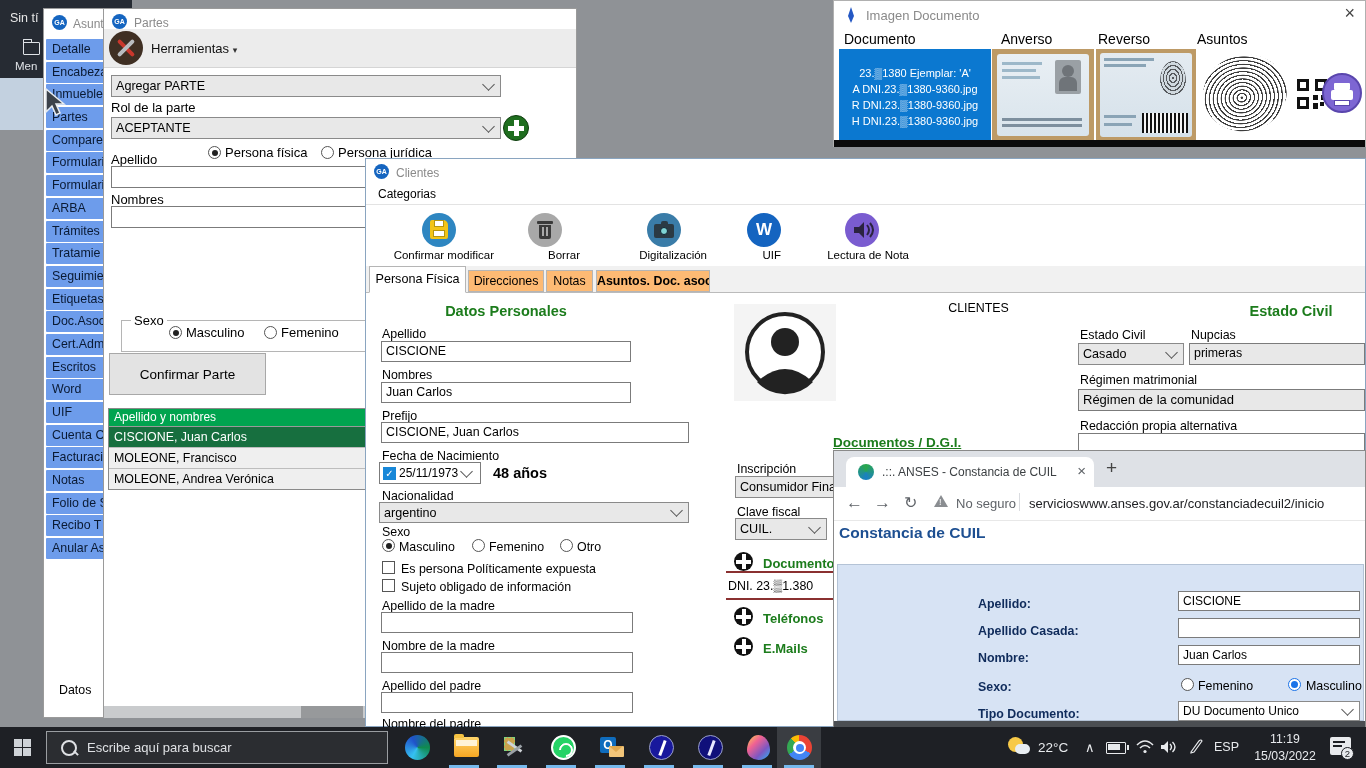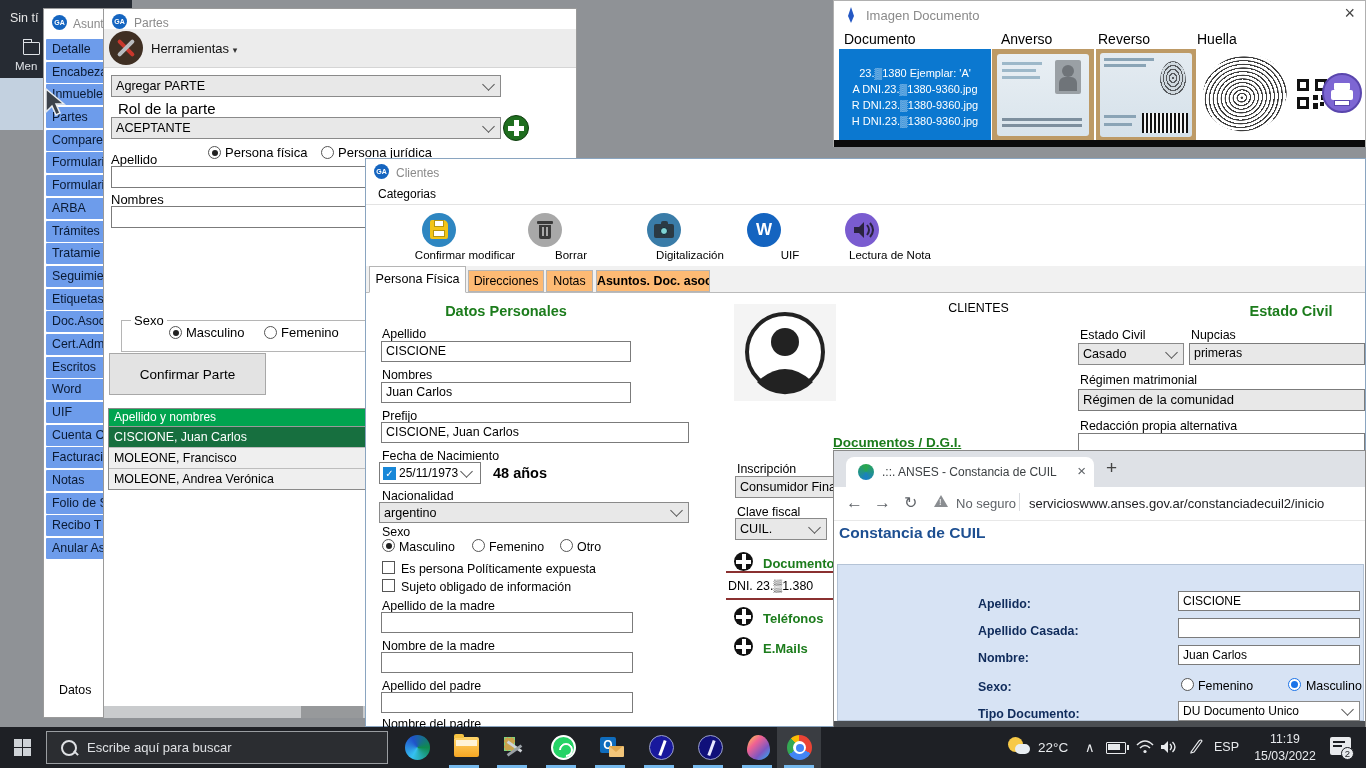--- a/index.html
+++ b/index.html
@@ -21,21 +21,21 @@
         transform:rotate(45deg);margin:-4px 3px 0 0;flex:none;}
   .grnhead{position:absolute;color:#1c7c1c;font-weight:bold;font-size:14.5px;white-space:nowrap;}
   .radio{position:absolute;width:13px;height:13px;border-radius:50%;border:1px solid #555;background:#fff;box-sizing:border-box;}
   .radio.sel::after{content:"";position:absolute;left:2.5px;top:2.5px;width:6px;height:6px;border-radius:50%;background:#222;}
   .radio.bluesel{border-color:#1a73e8;}
   .radio.bluesel::after{content:"";position:absolute;left:2px;top:2px;width:7px;height:7px;border-radius:50%;background:#1a73e8;}
   .chkbox{position:absolute;width:13px;height:13px;border:1px solid #555;background:#fff;box-sizing:border-box;}
   .sideitem{height:21px;background:#6d9ceb;margin-bottom:1.7px;color:#0a1a33;font-size:12.4px;
        line-height:21px;padding-left:6px;white-space:nowrap;overflow:hidden;border-radius:1px;}
   .circlebtn{position:absolute;border-radius:50%;}
-  .toollbl{position:absolute;font-size:11.5px;color:#000;text-align:center;white-space:nowrap;margin-left:26px;}
+  .toollbl{position:absolute;font-size:11.5px;color:#000;text-align:right;white-space:nowrap;}
   .tab{position:absolute;font-size:12.4px;color:#000;text-align:center;box-sizing:border-box;
        border:1px solid #b5b5b5;background:#fdba74;line-height:21px;white-space:nowrap;overflow:hidden;}
   .tab.active{background:#fff;border-bottom-color:#fff;font-size:12.6px;line-height:25px;}
   .plusblack{position:absolute;width:19px;height:19px;border-radius:50%;background:#111;}
   .plusblack::before{content:"";position:absolute;left:2px;top:7.5px;width:15px;height:4px;background:#fff;}
   .plusblack::after{content:"";position:absolute;left:7.5px;top:2px;width:4px;height:15px;background:#fff;}
   .redline{position:absolute;height:2px;background:#8a3030;}
   .greenbold{position:absolute;color:#1c7c1c;font-weight:bold;font-size:13px;white-space:nowrap;}
   .trayicon{position:absolute;color:#e8eaed;font-size:13px;white-space:nowrap;}
   .ulinebar{position:absolute;bottom:0;height:3px;width:30px;background:#76b9ed;}
@@ -96,21 +96,21 @@
     </div>
     <div class="abs" style="left:47px;top:32px;font-size:13px;color:#111;">
       <span>Herramientas</span>
       <span style="font-size:9px;color:#333;">▾</span>
     </div>
 
     <div class="combo" style="left:7px;top:66px;width:390px;height:22px;">
       <span class="val">Agregar PARTE</span>
       <span class="chev"></span>
     </div>
-    <div class="lbl" style="left:14px;top:91px;font-size:15px;">Rol de la parte</div>
+    <div class="lbl" style="left:7px;top:91px;font-size:13px;">Rol de la parte</div>
     <div class="combo" style="left:7px;top:108px;width:390px;height:22px;">
       <span class="val">ACEPTANTE</span>
       <span class="chev"></span>
     </div>
 
     <div class="circlebtn" style="left:399px;top:106px;width:26px;height:26px;background:#1f6e1f;border:1px solid #0c3c0c;box-sizing:border-box;">
       <div style="position:absolute;left:4px;top:10px;width:16px;height:4.5px;background:#fff;"></div>
       <div style="position:absolute;left:10px;top:4px;width:4.5px;height:16px;background:#fff;"></div>
     </div>
 
@@ -148,21 +148,21 @@
 
   <div class="win" style="left:833px;top:0;width:533px;height:147px;border-color:#b0b0b0;">
     <svg width="14" height="16" style="position:absolute;left:10px;top:6px;" viewBox="0 0 14 16">
       <path d="M7 0 L10 9 L7 16 L4 9 Z" fill="#2458c4"></path>
       </svg>
     <div class="titletxt abs" style="left:32px;top:7px;font-size:13px;">Imagen Documento</div>
     <div class="abs" style="right:10px;top:2px;font-size:18px;color:#444;">×</div>
     <div class="lbl" style="left:10px;top:30px;font-size:14px;">Documento</div>
     <div class="lbl" style="left:167px;top:30px;font-size:14px;">Anverso</div>
     <div class="lbl" style="left:264px;top:30px;font-size:14px;">Reverso</div>
-    <div class="lbl" style="left:363px;top:30px;font-size:14px;">Huella</div>
+    <div class="lbl" style="left:363px;top:30px;font-size:14px;">Asuntos</div>
 
     <div class="abs" style="left:5px;top:48px;width:152px;height:92px;background:#0b78d0;color:#fff;
          font-size:11px;text-align:center;padding-top:16px;box-sizing:border-box;line-height:16px;">
       <div>23.▒1380 Ejemplar: 'A'</div>
       <div>A DNI.23.▒1380-9360.jpg</div>
       <div>R DNI.23.▒1380-9360.jpg</div>
       <div>H DNI.23.▒1380-9360.jpg</div>
     </div>
 
     <div class="abs" style="left:158px;top:48px;width:102px;height:92px;background:#bd9a66;">

